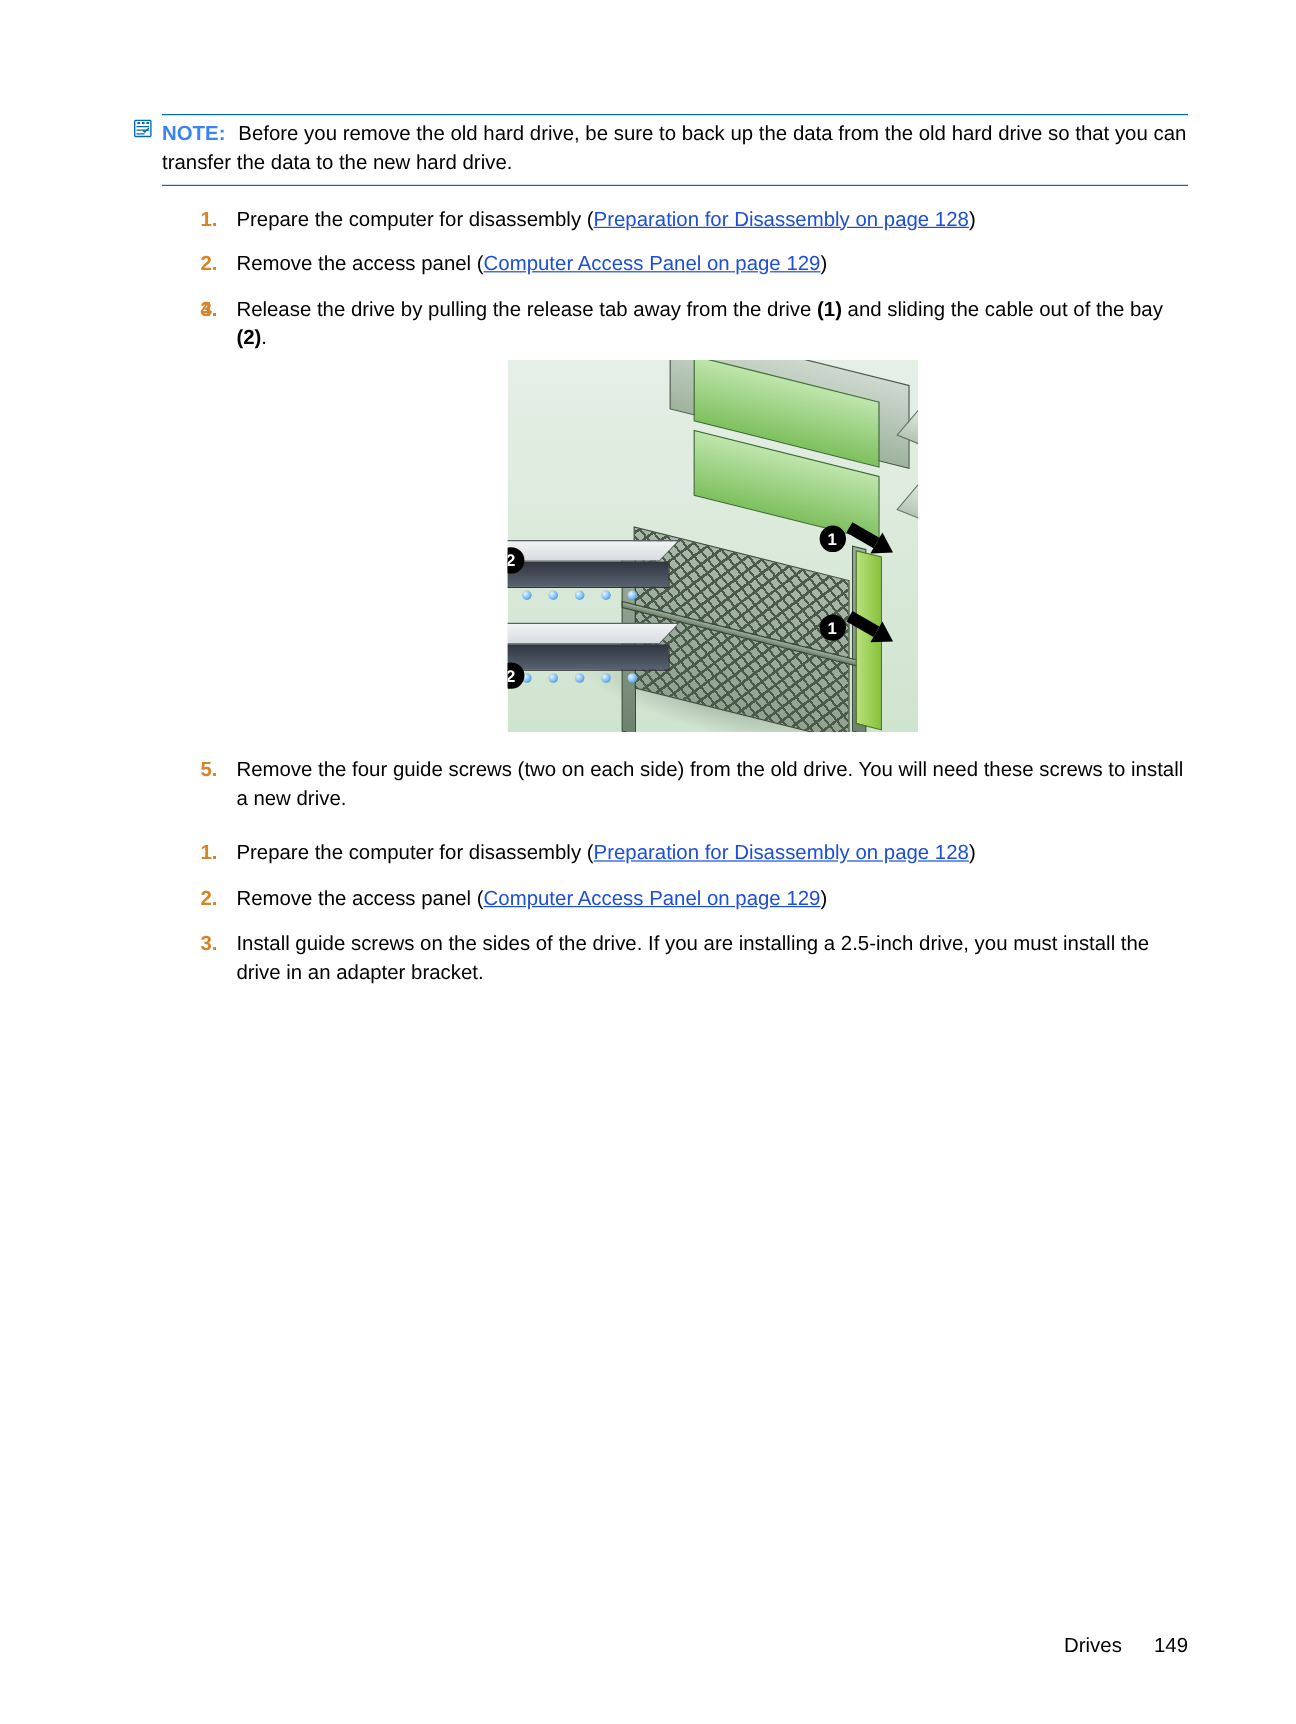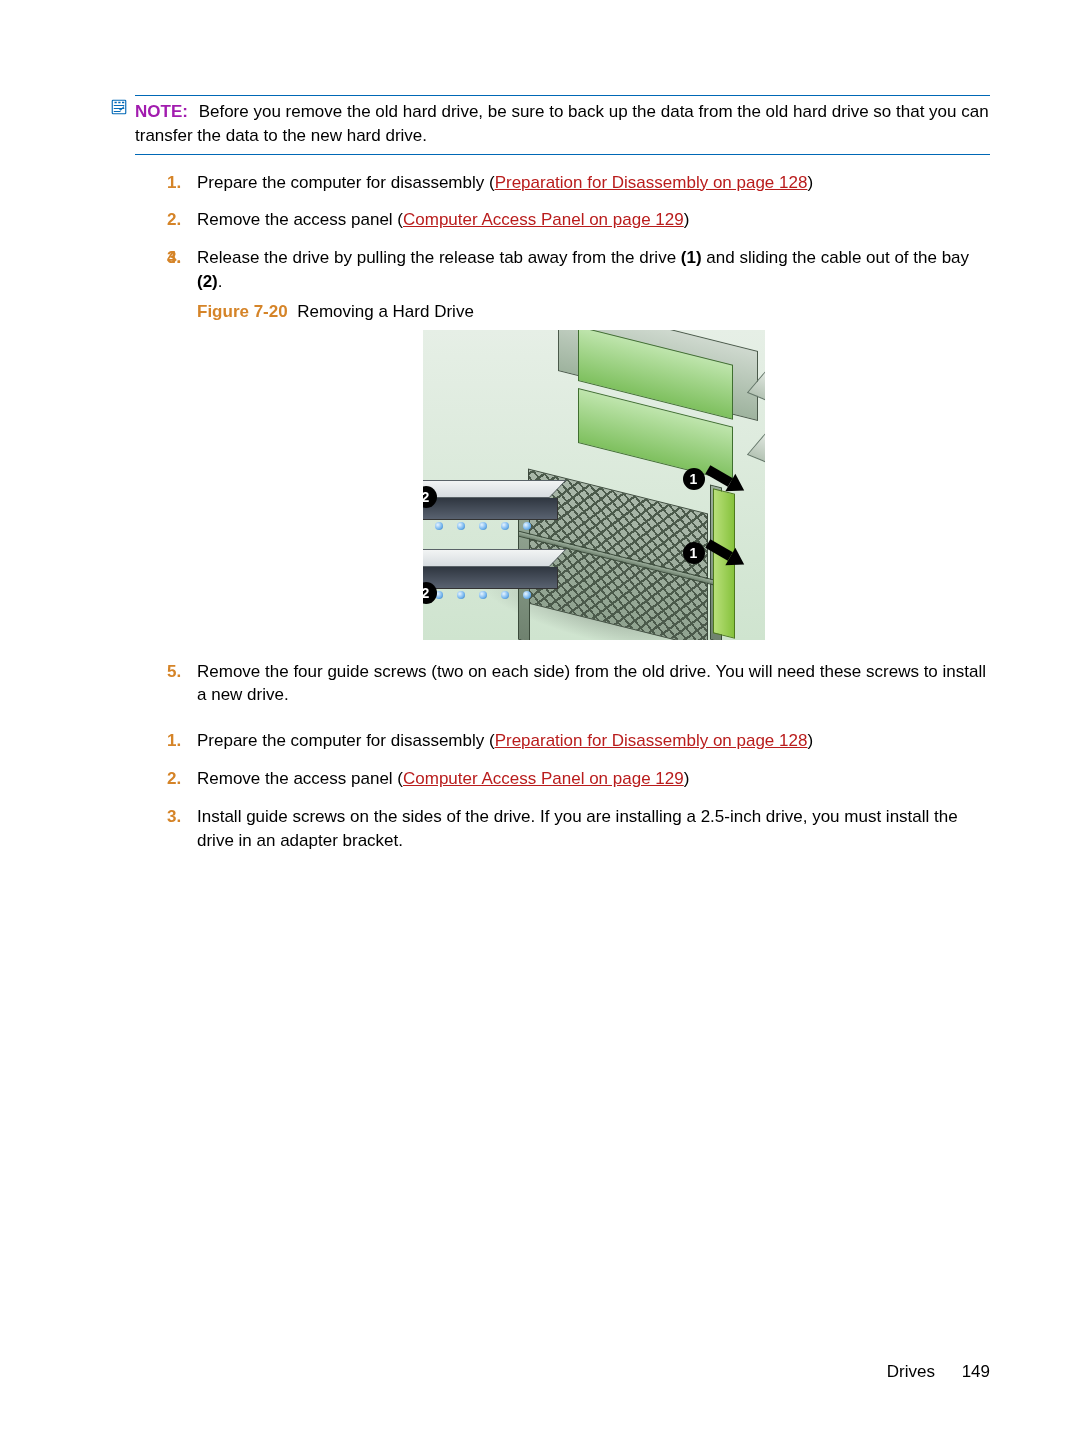--- a/index.html
+++ b/index.html
@@ -35,21 +35,21 @@
       top: 2px;
       width: 18px;
       height: 18px;
     }
     .note-text {
       font-size: 17px;
       line-height: 1.4;
       padding-left: 0;
     }
     .note-label {
-      color: #a21caf;
+      color: #3b82f6;
       font-weight: bold;
     }
     ol.steps {
       list-style: none;
       margin-left: 82px;
       margin-top: 16px;
     }
     ol.steps > li {
       position: relative;
       padding-left: 30px;
@@ -58,21 +58,21 @@
       line-height: 1.4;
     }
     ol.steps > li .marker {
       position: absolute;
       left: 0;
       top: 0;
       color: #d58428;
       font-weight: bold;
     }
     a.doc-link {
-      color: #b91c1c;
+      color: #1d4ed8;
     }
     .figure-caption {
       font-size: 17px;
       margin-top: 6px;
       margin-bottom: 6px;
     }
     .figure-caption .fig-label { color: #d58428; font-weight: bold; }
     .figure-image {
       margin: 6px auto 20px auto;
       width: 342px;
@@ -159,23 +159,20 @@
       <span class="marker">2.</span>
       <span>Remove the access panel (</span><a href="#" class="doc-link">Computer Access Panel on page 129</a><span>)</span>
     </li>
     <li>
       <span class="marker">3.</span>
     </li>
     <li>
       <span class="marker">4.</span>
       <span><span>Release the drive by pulling the release tab away from the drive </span><b>(1)</b><span> and sliding the cable out of the bay </span><b>(2)</b><span>.</span></span>
 
-      <p class="figure-caption">
-        <span class="fig-label">Figure 7-20</span>&nbsp;&nbsp;<span>Removing a Hard Drive</span>
-      </p>
 
       <div class="figure-image">
         <div class="drive-diagram">
           <div class="chassis-face">
             <div class="shadow"></div>
             <div class="mesh"></div>
             <div class="frame-rail rail-left"></div>
             <div class="frame-rail rail-right"></div>
             <div class="frame-rail rail-mid"></div>
             <div class="release-bar"></div>

